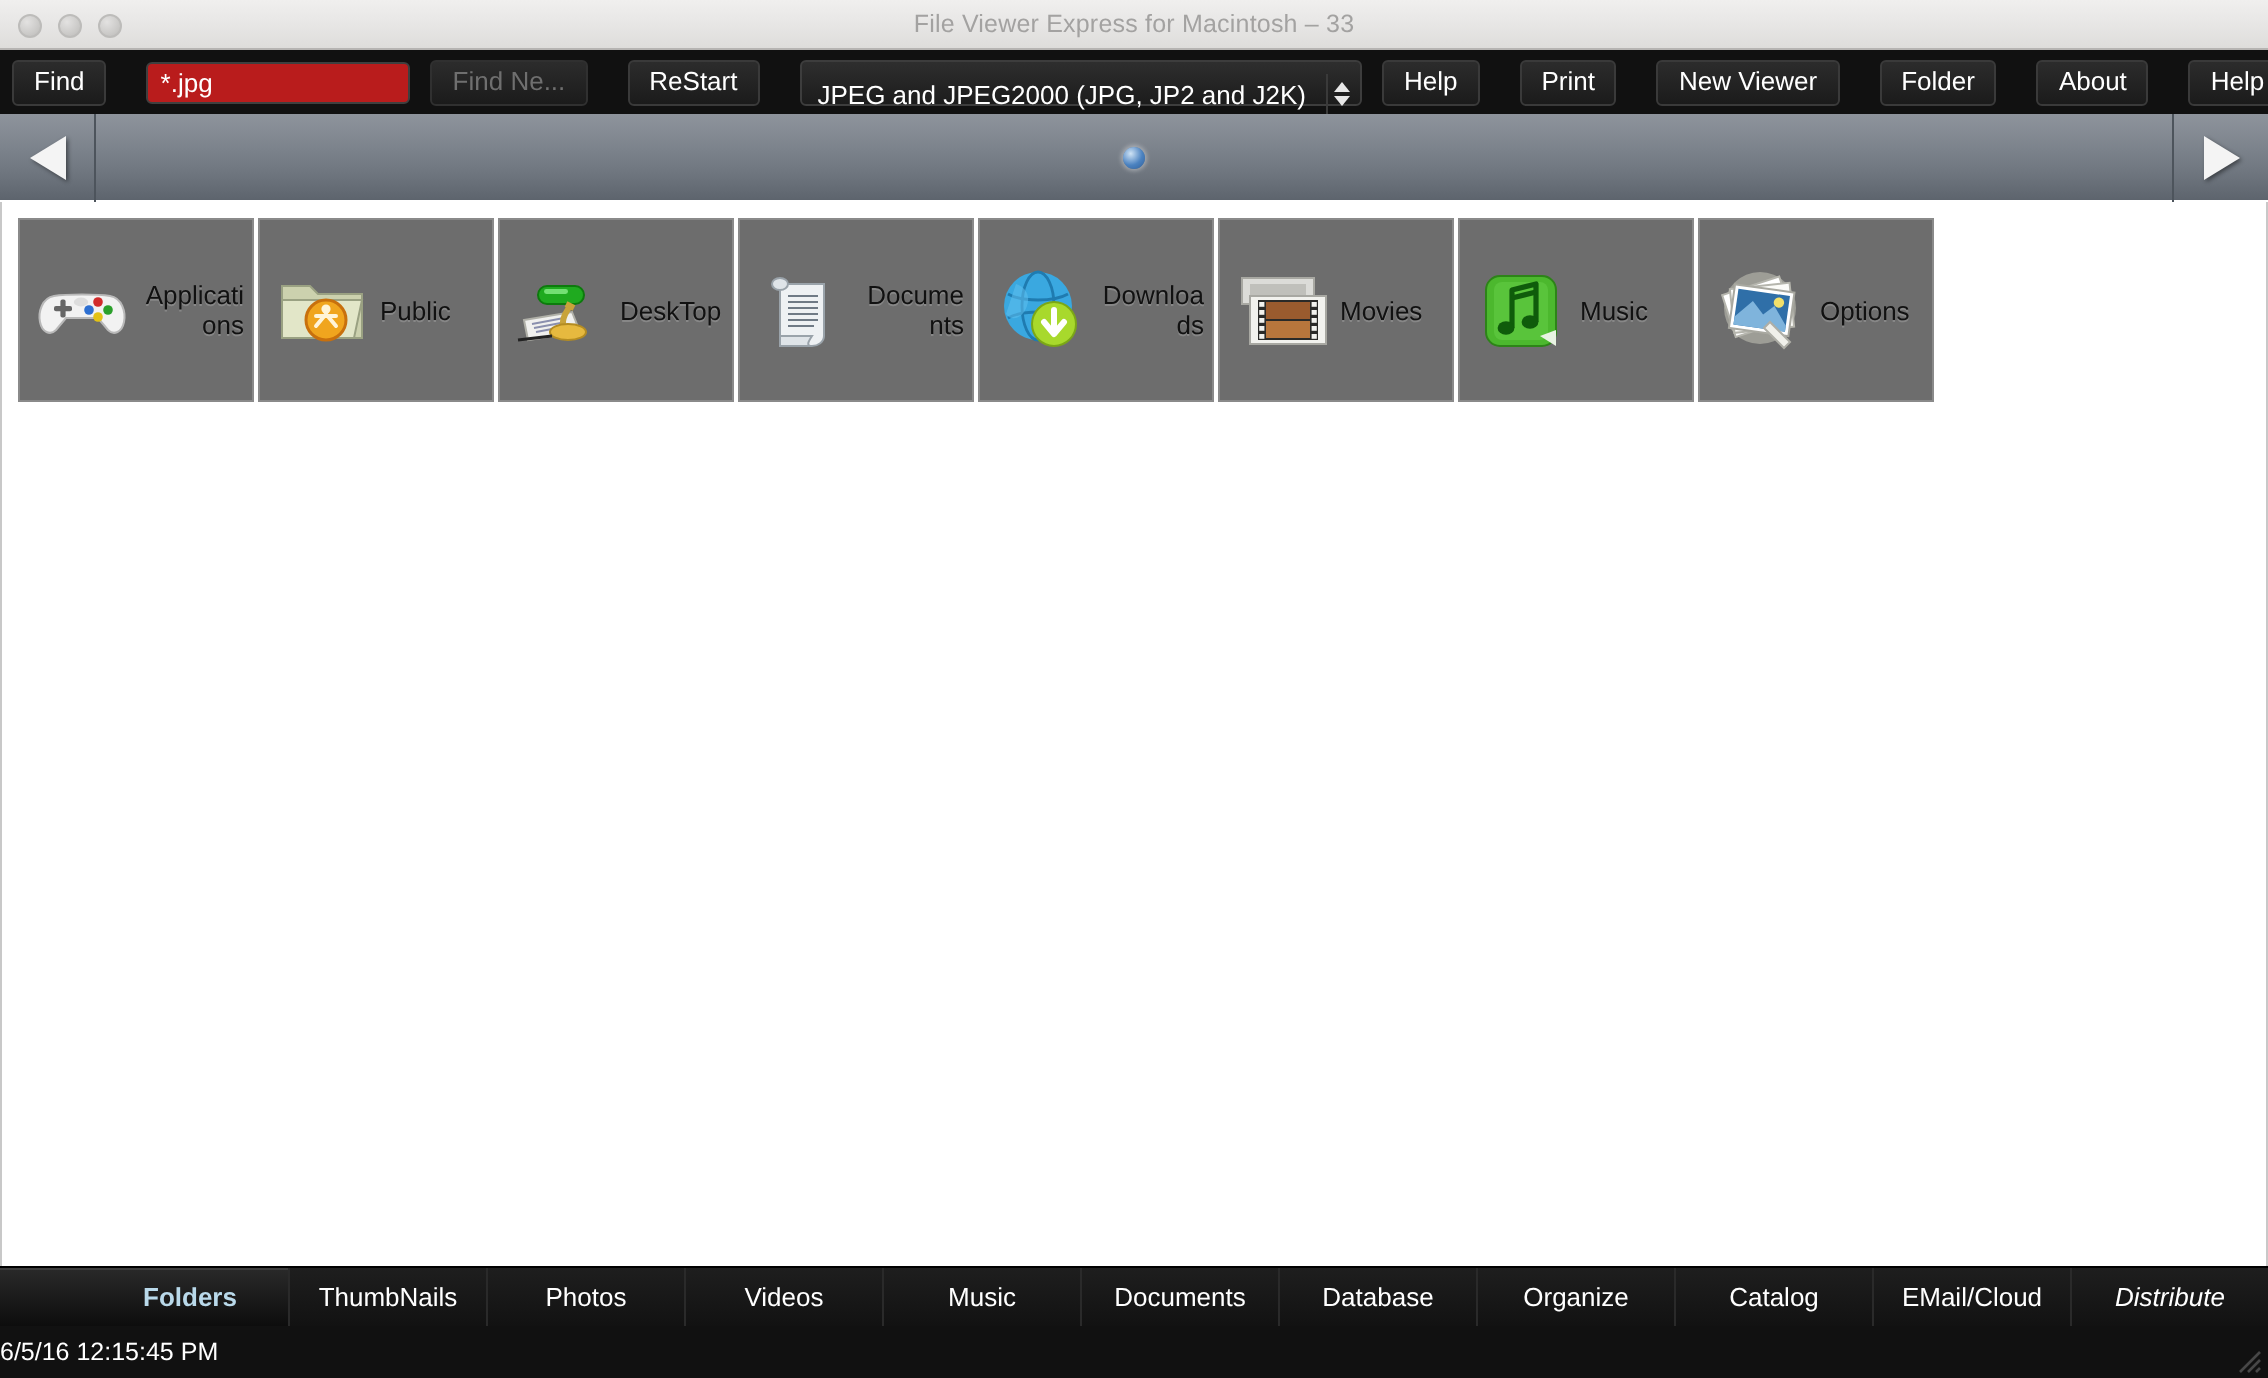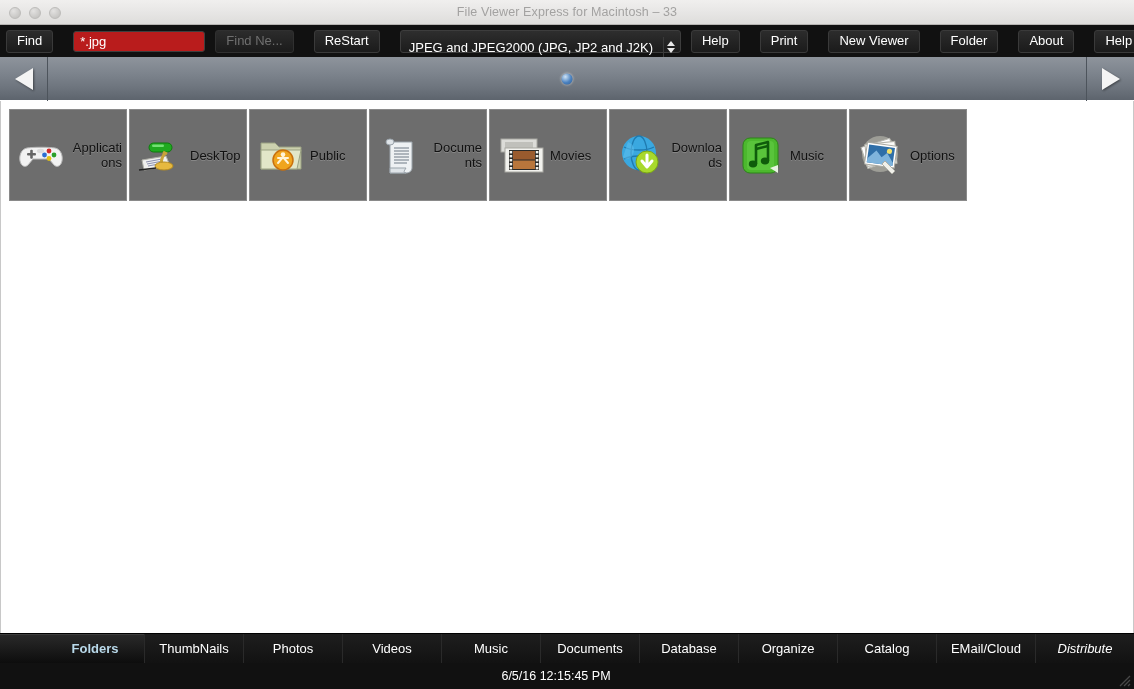--- a/index.html
+++ b/index.html
@@ -267,21 +267,21 @@
     padding-left: 46px;
   }
 
   
   .statusbar {
     height: 26px;
     flex: 0 0 26px;
     background: #111111;
     display: flex;
     align-items: center;
-    justify-content: center;
+    justify-content: flex-start;
     padding-right: 22px;
     position: relative;
     box-sizing: border-box;
   }
   .status-time {
     color: #ffffff;
     font-size: 12.5px;
     user-select: none;
   }
   .resize-grip {
@@ -359,56 +359,70 @@
             <circle cx="33" cy="28.5" r="2.4" fill="#e3c215"></circle>
             <ellipse cx="24.5" cy="21" rx="3.6" ry="2.2" fill="#dddddd"></ellipse>
           </svg>
         </span>
         <span class="tile-label">Applications</span>
       </div>
 
       <div class="tile">
         <span class="tile-icon">
           <svg width="50" height="50" viewBox="0 0 50 50">
+            <path d="M5 13 L19 13 L23 17 L45 17 L45 39 L5 39 Z" fill="#ccd1ae" stroke="#9aa182" stroke-width="1"></path>
+            <path d="M5 20 L45 20 L41 39 L5 39 Z" fill="#e2e6c8" stroke="#9aa182" stroke-width="1"></path>
+            <circle cx="27" cy="30" r="10" fill="#f0a51e" stroke="#c8700d" stroke-width="1.5"></circle>
+            <circle cx="27" cy="24.5" r="2.3" fill="#fff4d8"></circle>
+            <path d="M27 27 L22 33 M27 27 L32 33 M22 28 L32 28" stroke="#fff4d8" stroke-width="2" fill="none" stroke-linecap="round"></path>
+          </svg>
+        </span>
+        <span class="tile-label">Public</span>
+      </div>
+
+      <div class="tile">
+        <span class="tile-icon">
+          <svg width="50" height="50" viewBox="0 0 50 50">
             <path d="M6 30 L30 26 L34 36 L8 40 Z" fill="#f0f0ee" stroke="#b0b0a8" stroke-width="1"></path>
             <path d="M10 32 L26 29 M11 34 L27 31 M12 36 L28 33" stroke="#8a8fae" stroke-width="1"></path>
             <path d="M26 34 C24 30 28 24 30 22" stroke="#c8a33a" stroke-width="3" fill="none"></path>
             <ellipse cx="28" cy="36" rx="9" ry="4" fill="#e6b93f" stroke="#b48c22" stroke-width="1"></ellipse>
             <rect x="13" y="13" width="23" height="9" rx="4.5" fill="#1faa1f" stroke="#0d7a0d" stroke-width="1"></rect>
             <rect x="16" y="14.5" width="12" height="2.5" rx="1.2" fill="#73e073"></rect>
             <path d="M27 22 L31 24" stroke="#c8a33a" stroke-width="3"></path>
             <path d="M3 40 L20 38" stroke="#222" stroke-width="1.5"></path>
           </svg>
         </span>
         <span class="tile-label">DeskTop</span>
       </div>
 
       <div class="tile">
         <span class="tile-icon">
           <svg width="50" height="50" viewBox="0 0 50 50">
-            <path d="M5 13 L19 13 L23 17 L45 17 L45 39 L5 39 Z" fill="#ccd1ae" stroke="#9aa182" stroke-width="1"></path>
-            <path d="M5 20 L45 20 L41 39 L5 39 Z" fill="#e2e6c8" stroke="#9aa182" stroke-width="1"></path>
-            <circle cx="27" cy="30" r="10" fill="#f0a51e" stroke="#c8700d" stroke-width="1.5"></circle>
-            <circle cx="27" cy="24.5" r="2.3" fill="#fff4d8"></circle>
-            <path d="M27 27 L22 33 M27 27 L32 33 M22 28 L32 28" stroke="#fff4d8" stroke-width="2" fill="none" stroke-linecap="round"></path>
-          </svg>
-        </span>
-        <span class="tile-label">Public</span>
-      </div>
-
-      <div class="tile">
-        <span class="tile-icon">
-          <svg width="50" height="50" viewBox="0 0 50 50">
             <path d="M14 12 L36 12 L36 38 C36 41 33 43 30 43 L14 43 Z" fill="#eef1f3" stroke="#9aa3aa" stroke-width="1"></path>
             <ellipse cx="14" cy="12" rx="4" ry="3" fill="#dfe4e8" stroke="#9aa3aa" stroke-width="1"></ellipse>
             <path d="M18 18 L33 18 M18 21 L33 21 M18 24 L33 24 M18 27 L33 27 M18 30 L33 30 M18 33 L31 33" stroke="#6f7a85" stroke-width="1.1"></path>
             <path d="M14 38 L30 38 C28 41 27 43 30 43 L14 43 Z" fill="#dfe4e8" stroke="#9aa3aa" stroke-width="1"></path>
           </svg>
         </span>
         <span class="tile-label">Documents</span>
+      </div>
+
+      <div class="tile">
+        <span class="tile-icon">
+          <svg width="50" height="50" viewBox="0 0 50 50">
+            <circle cx="23" cy="23" r="17" fill="#3aa8e0"></circle>
+            <path d="M8 17 C15 21 31 21 38 17 M8 29 C15 25 31 25 38 29" stroke="#1f7bb0" stroke-width="1.4" fill="none"></path>
+            <ellipse cx="23" cy="23" rx="8" ry="17" fill="none" stroke="#1f7bb0" stroke-width="1.4"></ellipse>
+            <path d="M12 12 C18 14 20 20 16 26 C13 30 9 30 7 27" fill="#5fc0ee" opacity="0.55"></path>
+            <circle cx="31" cy="32" r="11" fill="#a8d92c" stroke="#7ba716" stroke-width="1"></circle>
+            <path d="M31 25 L31 33 M26 31 L31 37 L36 31" stroke="#ffffff" stroke-width="3" fill="none" stroke-linecap="round" stroke-linejoin="round"></path>
+          </svg>
+        </span>
+        <span class="tile-label">Downloads</span>
       </div>
 
       <div class="tile">
         <span class="tile-icon">
           <svg width="50" height="50" viewBox="0 0 50 50">
             <rect x="5" y="9" width="36" height="13" fill="#dcdcd8" stroke="#a8a8a2" stroke-width="1"></rect>
             <rect x="9" y="12" width="28" height="7" fill="#c0c0bb"></rect>
             <rect x="9" y="18" width="38" height="24" fill="#f2f2ee" stroke="#a8a8a2" stroke-width="1"></rect>
             <rect x="13" y="20" width="30" height="20" fill="#2a2a28"></rect>
             <rect x="17" y="21" width="22" height="8.5" fill="#9a5b2e"></rect>
@@ -426,34 +440,20 @@
               <rect x="39.8" y="37" width="2.6" height="2.4"></rect>
             </g>
           </svg>
         </span>
         <span class="tile-label">Movies</span>
       </div>
 
       <div class="tile">
         <span class="tile-icon">
           <svg width="50" height="50" viewBox="0 0 50 50">
-            <circle cx="23" cy="23" r="17" fill="#3aa8e0"></circle>
-            <path d="M8 17 C15 21 31 21 38 17 M8 29 C15 25 31 25 38 29" stroke="#1f7bb0" stroke-width="1.4" fill="none"></path>
-            <ellipse cx="23" cy="23" rx="8" ry="17" fill="none" stroke="#1f7bb0" stroke-width="1.4"></ellipse>
-            <path d="M12 12 C18 14 20 20 16 26 C13 30 9 30 7 27" fill="#5fc0ee" opacity="0.55"></path>
-            <circle cx="31" cy="32" r="11" fill="#a8d92c" stroke="#7ba716" stroke-width="1"></circle>
-            <path d="M31 25 L31 33 M26 31 L31 37 L36 31" stroke="#ffffff" stroke-width="3" fill="none" stroke-linecap="round" stroke-linejoin="round"></path>
-          </svg>
-        </span>
-        <span class="tile-label">Downloads</span>
-      </div>
-
-      <div class="tile">
-        <span class="tile-icon">
-          <svg width="50" height="50" viewBox="0 0 50 50">
             <rect x="7" y="8" width="35" height="35" rx="7" fill="#4cb82e" stroke="#2d8418" stroke-width="1"></rect>
             <rect x="11" y="11" width="27" height="29" rx="4" fill="#63cc44" opacity="0.6"></rect>
             <path d="M20 34 L20 15 L32 12 L32 31" fill="none" stroke="#0f5c0b" stroke-width="2.6" stroke-linejoin="round"></path>
             <ellipse cx="17" cy="34" rx="4.2" ry="3.4" fill="#0f5c0b"></ellipse>
             <ellipse cx="29" cy="31" rx="4.2" ry="3.4" fill="#0f5c0b"></ellipse>
             <path d="M20 19 L32 16" stroke="#0f5c0b" stroke-width="2.6"></path>
             <path d="M34 38 L42 43 L42 35 Z" fill="#e8f3e2"></path>
           </svg>
         </span>
         <span class="tile-label">Music</span>

